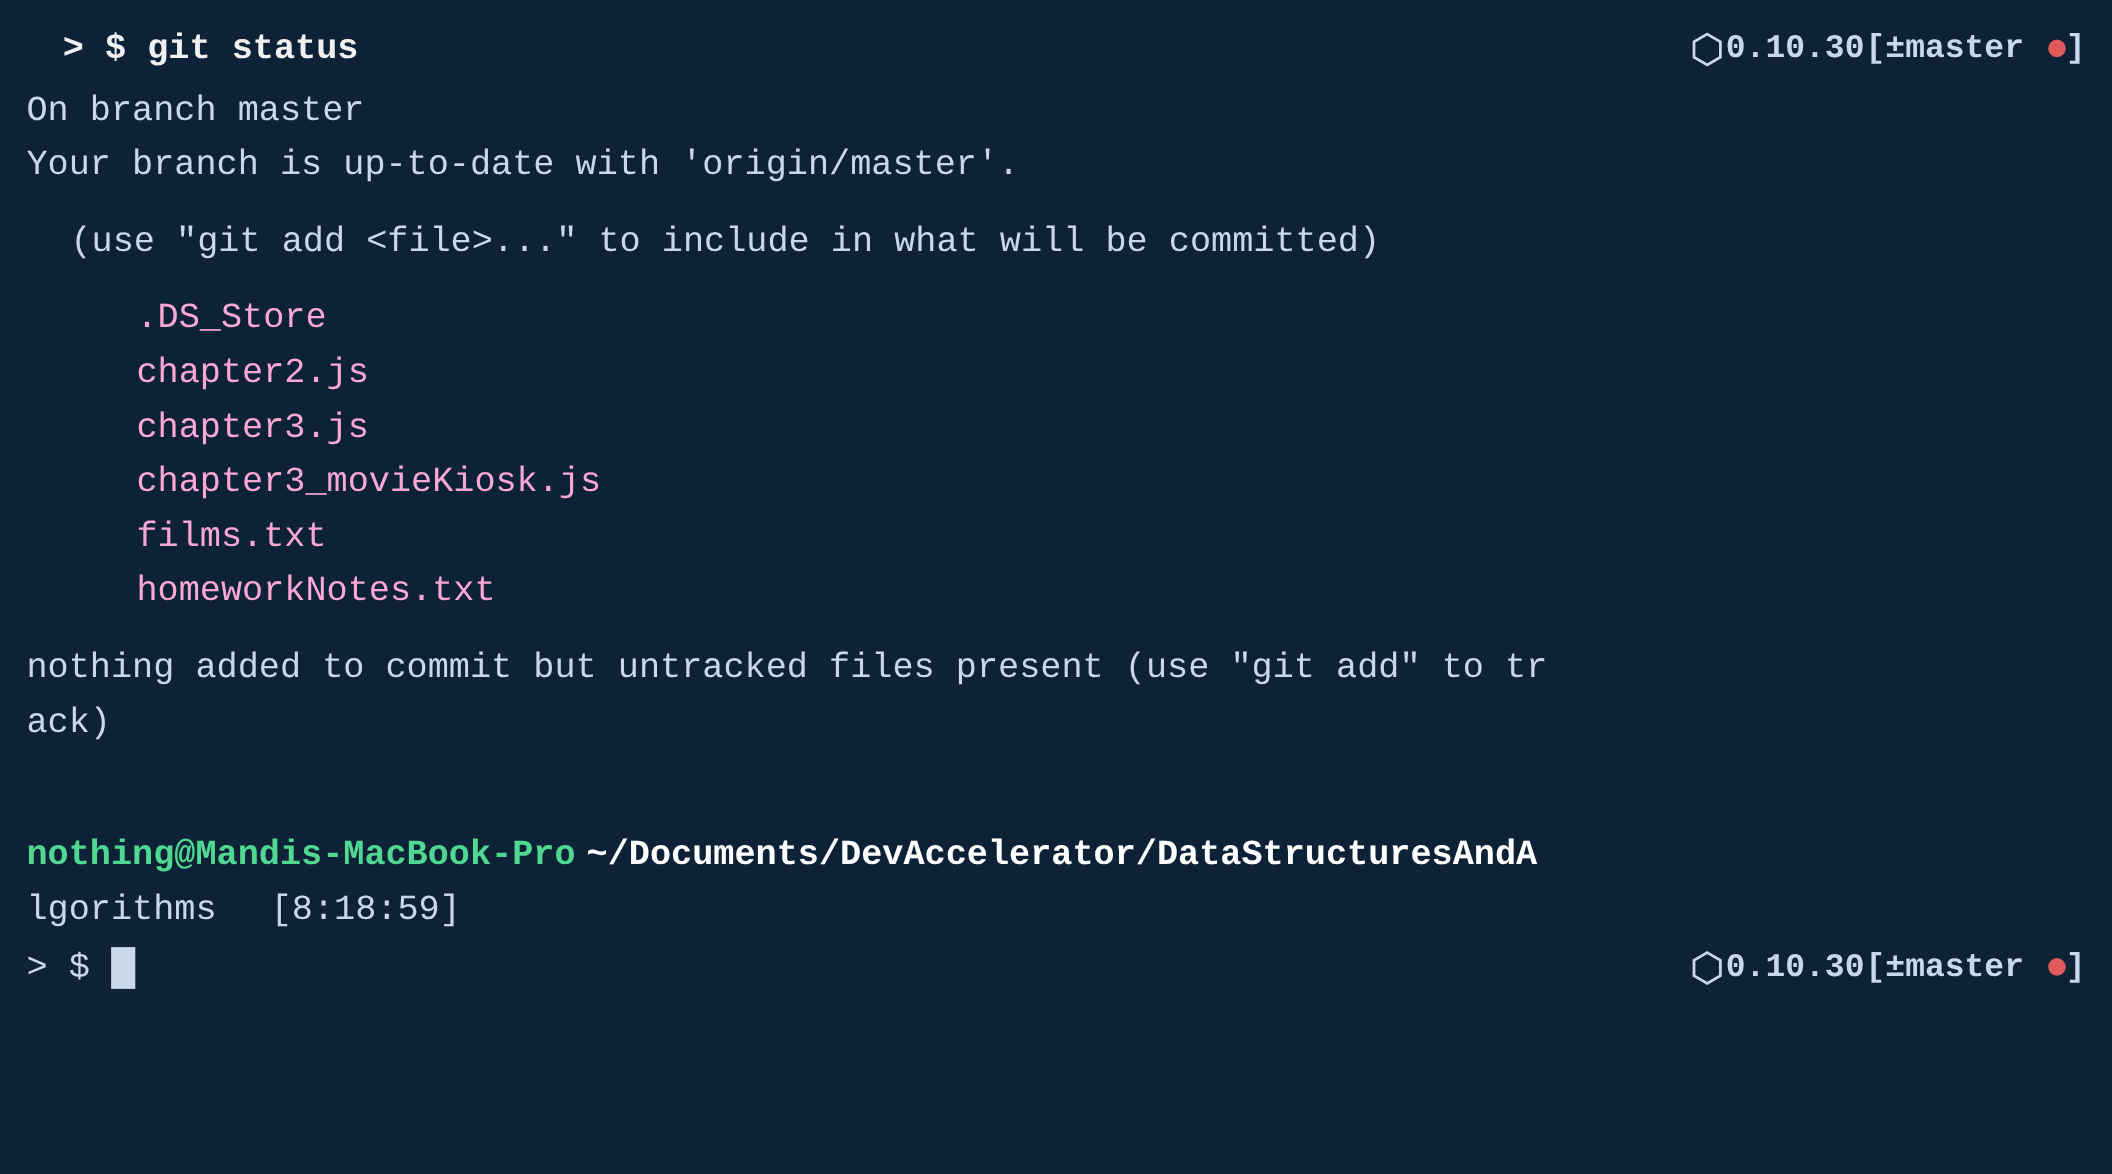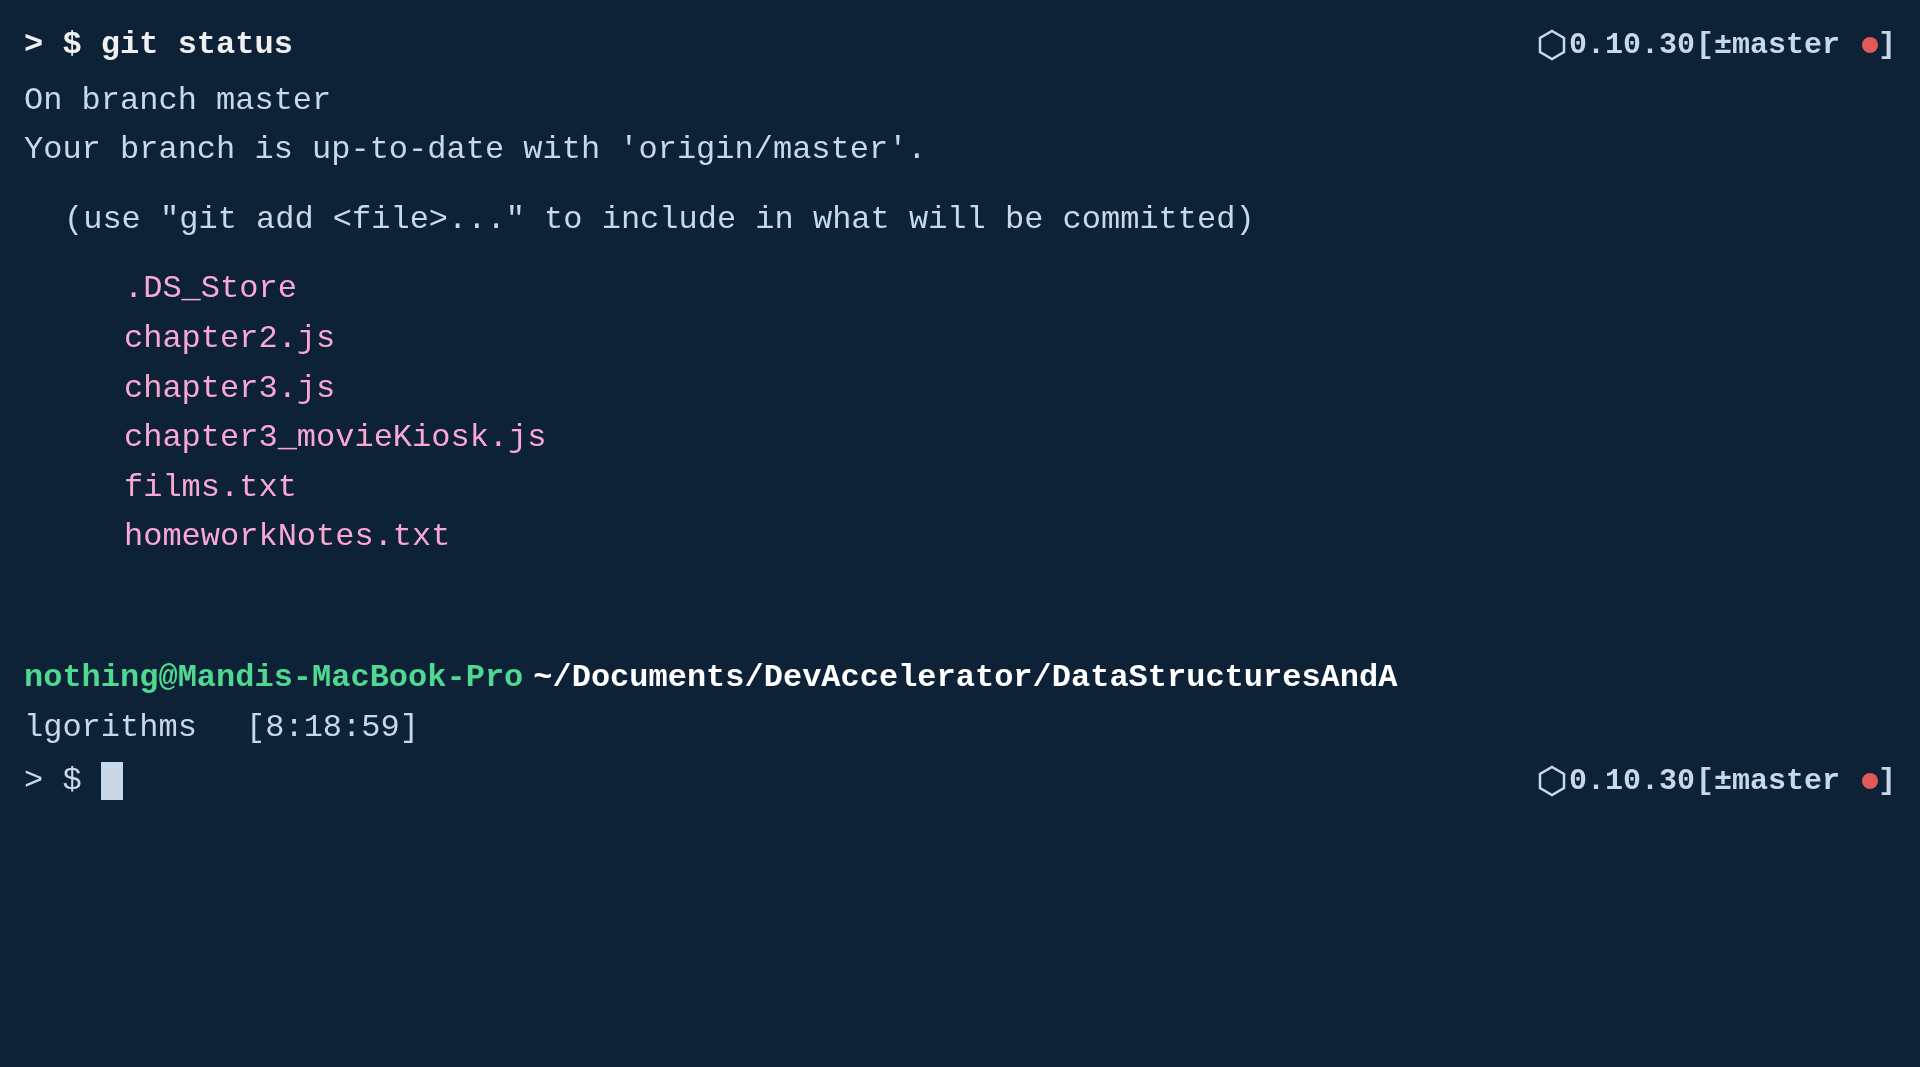--- a/index.html
+++ b/index.html
@@ -25,20 +25,21 @@
       font-size: 32px;
       line-height: 1.55;
       position: relative;
     }
 
     .top-bar {
       display: flex;
       justify-content: space-between;
       align-items: center;
       margin-bottom: 6px;
+      margin-left: 33px;
     }
 
     .git-command {
       color: #f0f0f0;
       font-weight: bold;
     }
 
     .version-badge {
       display: flex;
       align-items: center;
@@ -165,20 +166,22 @@
 
   <div class="untracked-file">.DS_Store</div>
   <div class="untracked-file">chapter2.js</div>
   <div class="untracked-file">chapter3.js</div>
   <div class="untracked-file">chapter3_movieKiosk.js</div>
   <div class="untracked-file">films.txt</div>
   <div class="untracked-file">homeworkNotes.txt</div>
 
   <div class="section-gap"></div>
 
+  <div class="normal-text">nothing added to commit but untracked files present (use "git add" to tr</div>
+  <div class="normal-text">ack)</div>
 
   <div class="section-gap"></div>
 
   <div class="bottom-prompt-area">
     <div class="user-path">
       <span class="username">nothing@Mandis-MacBook-Pro</span>
       <span class="path">~/Documents/DevAccelerator/DataStructuresAndA</span>
     </div>
     <div style="display:flex; justify-content:space-between; align-items:center;">
       <span class="normal-text">

